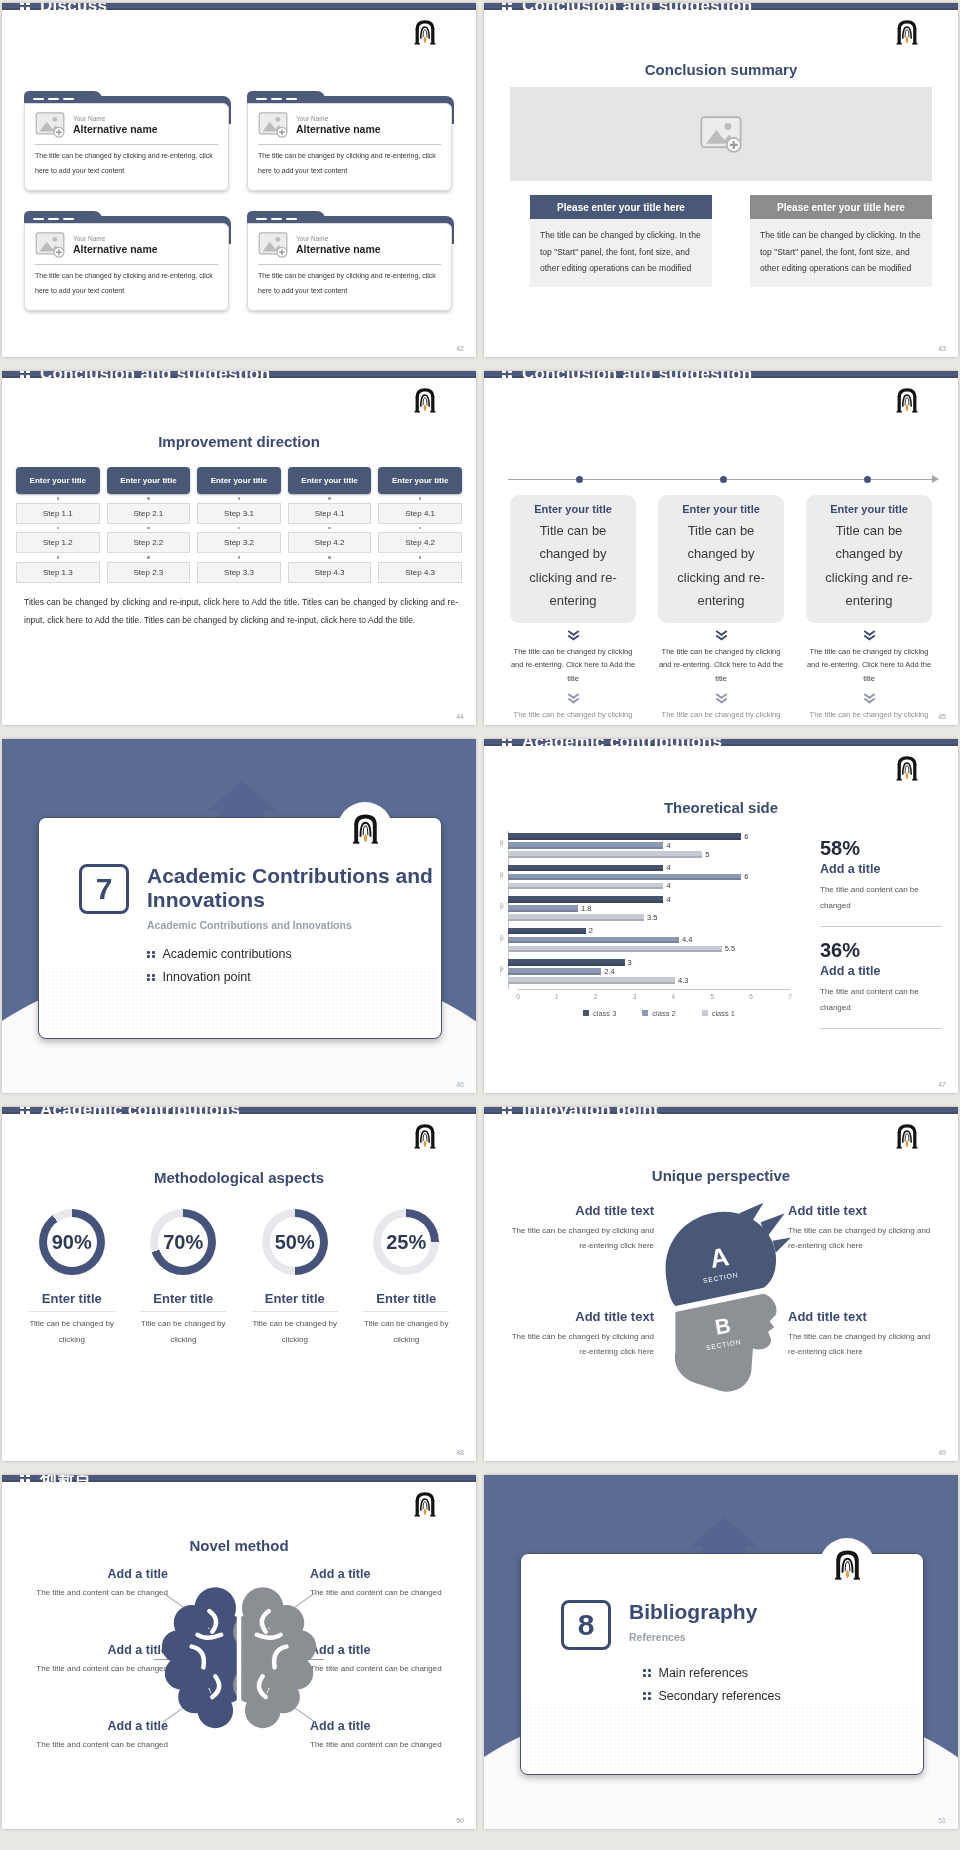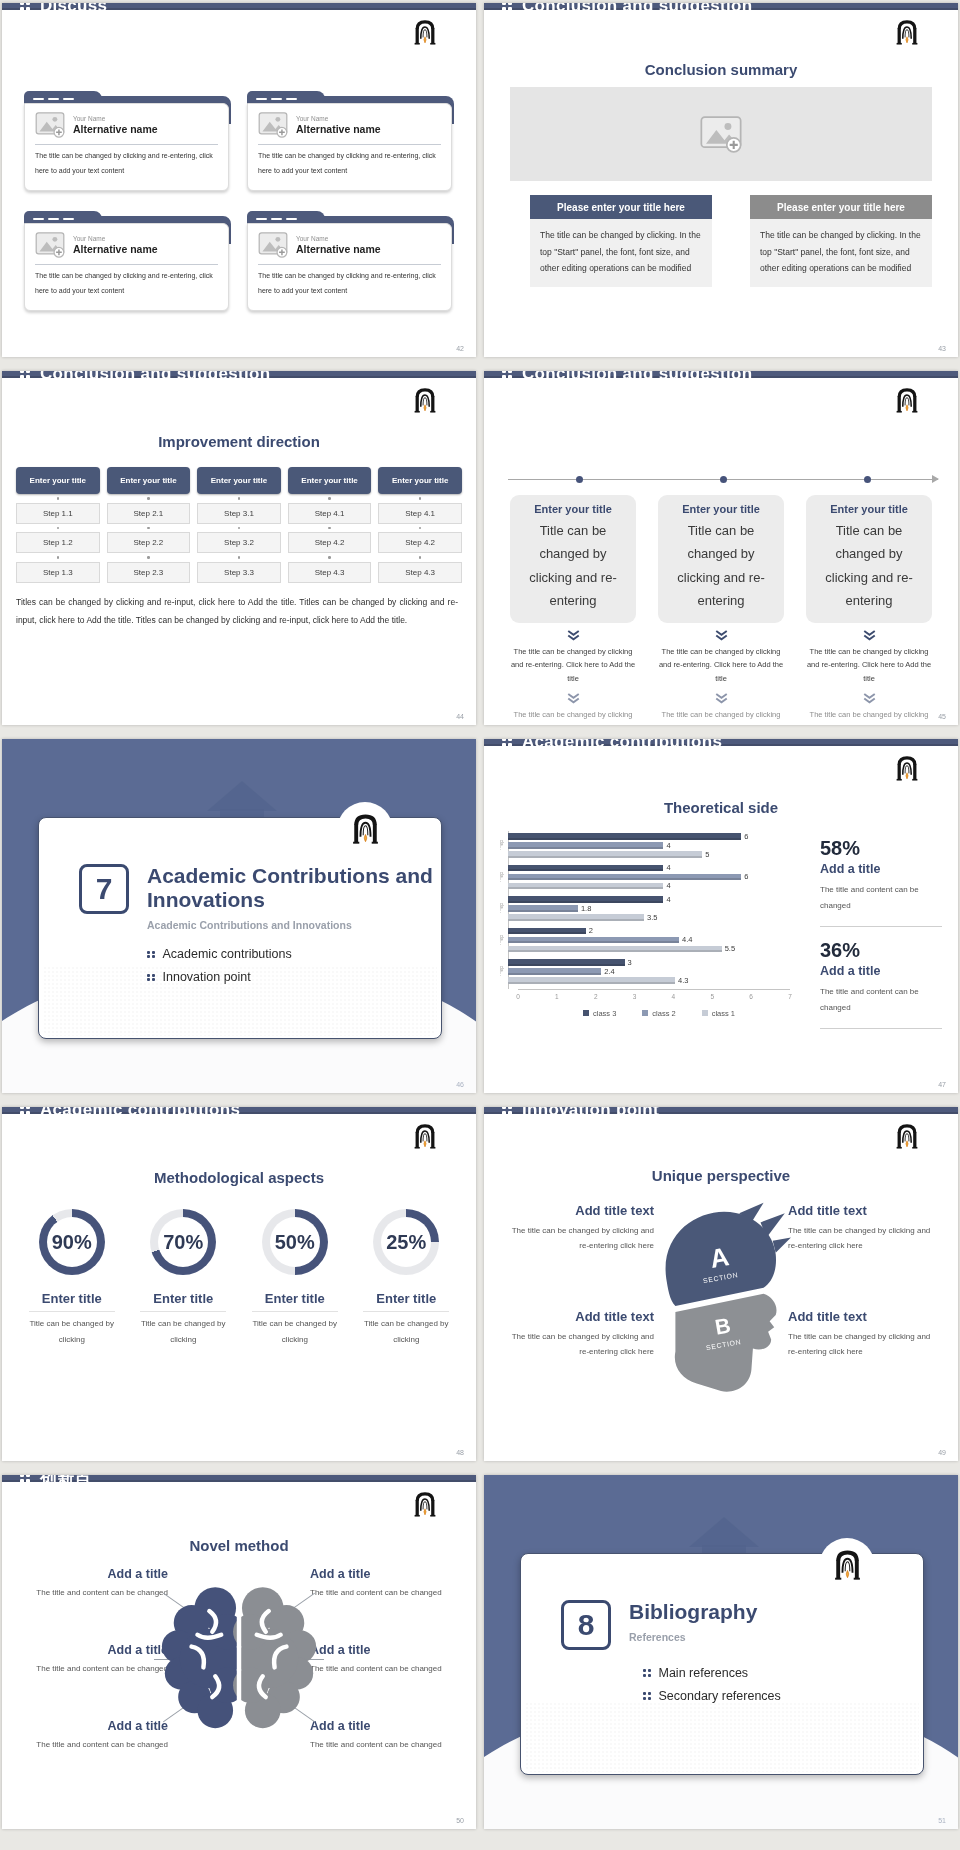--- a/index.html
+++ b/index.html
@@ -63,21 +63,21 @@
   
   .sl3 .content-title { top:62px; }
   .steps-row { position:absolute; top:96px; left:14px; right:14px; display:flex; gap:7px; }
   .step-col { flex:1; display:flex; flex-direction:column; }
   .step-head { background:#4a5878; border-radius:4px; height:27px; display:flex; align-items:center;
                justify-content:center; color:#fff; font-weight:bold; font-size:8px;
                box-shadow:0 1px 2px rgba(0,0,0,.3); }
   .dotlink { width:2.5px; height:2.5px; background:#9a9a9a; border-radius:50%; align-self:center; margin:3px 0; }
   .step-box { height:21px; background:#f4f4f4; border:1px solid #d9d9d9; display:flex; align-items:center;
               justify-content:center; font-size:8px; color:#3c3c3c; }
-  .steps-footer { position:absolute; top:222px; left:14px; right:18px; margin:0; font-size:8.5px;
+  .steps-footer { position:absolute; top:222px; left:22px; right:18px; margin:0; font-size:8.5px;
                   color:#2e2e2e; line-height:2.15; text-align:justify; }
 
   
   .sl4 .content-title { top:62px; }
   .timeline { position:absolute; top:108px; left:24px; right:20px; height:10px; border-top:1px solid #a8a8a8; }
   .timeline::after { content:''; position:absolute; right:-1px; top:-5px; border-left:7px solid #a8a8a8;
                      border-top:4px solid transparent; border-bottom:4px solid transparent; }
   .tl-dot { position:absolute; top:-4px; width:7px; height:7px; border-radius:50%; background:#46537a; }
   .tl-dot.d1 { left:calc(16.5% - 3px); } .tl-dot.d2 { left:calc(50% - 3px); } .tl-dot.d3 { left:calc(83.5% - 3px); }
   .pa-row { position:absolute; top:124px; left:26px; right:26px; display:flex; gap:22px; }

